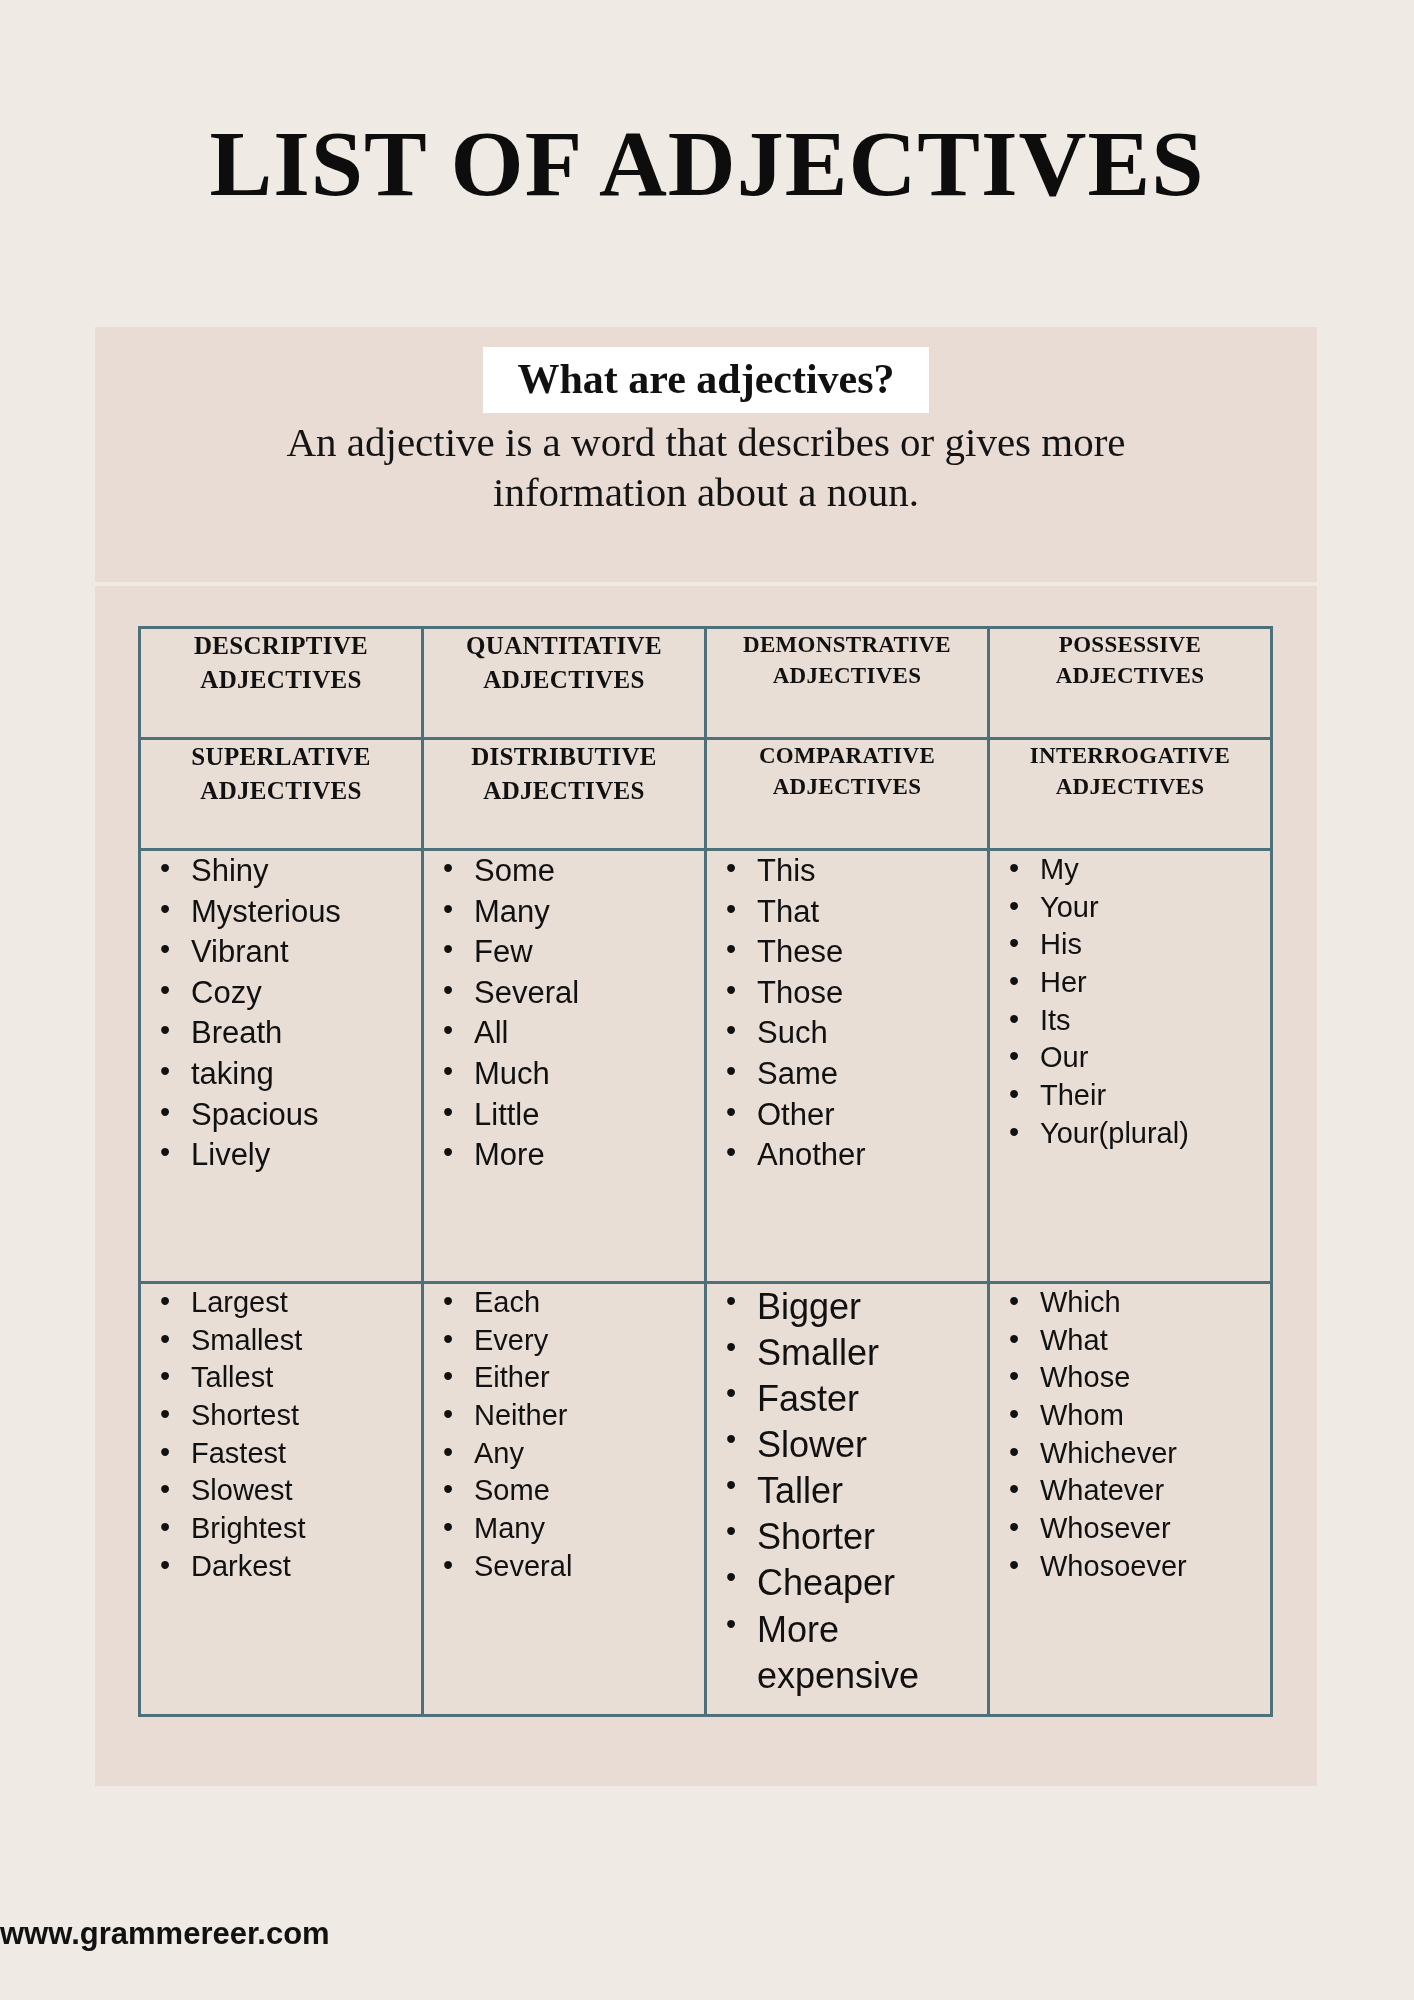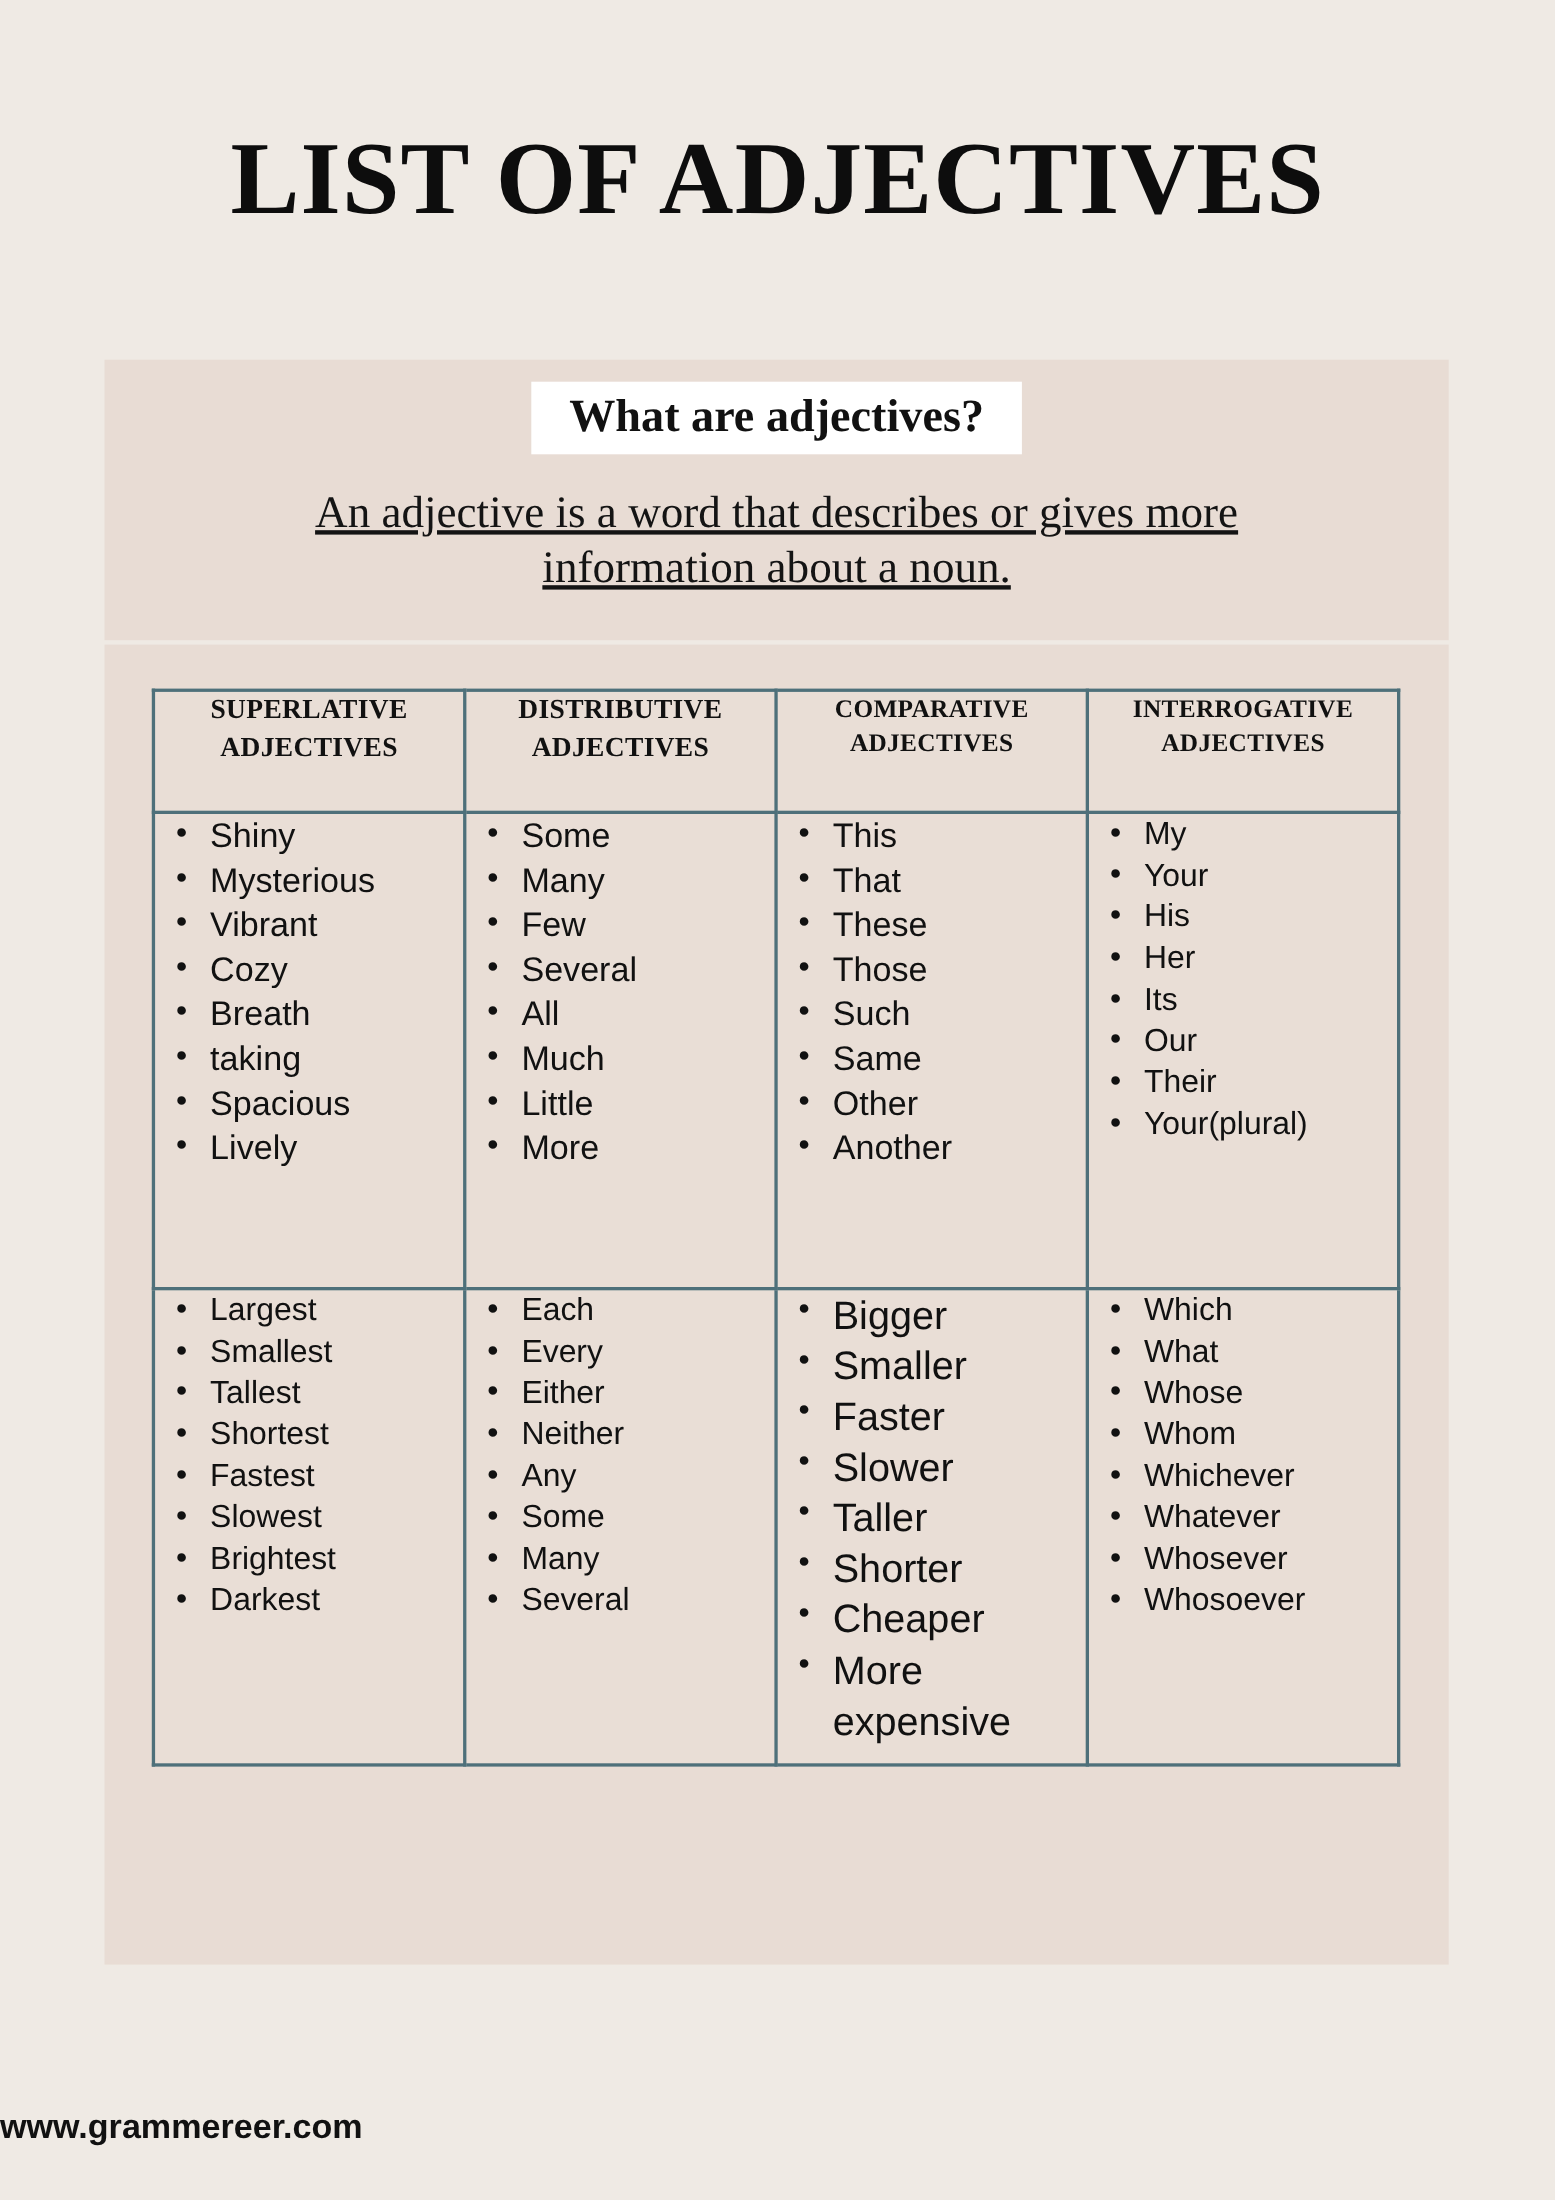--- a/index.html
+++ b/index.html
@@ -58,23 +58,22 @@
     font-weight: bold;
     font-size: 42px;
     line-height: 1.15;
     padding: 8px 34px 10px 34px;
   }
   .def-text {
     font-family: "Liberation Serif", serif;
     font-size: 41px;
     line-height: 1.22;
     color: #141414;
-    margin-top: 27px;
+    margin-top: 4px;
     padding: 0 120px;
-    text-decoration: underline;
   }
 
   
   .panel {
     position: absolute;
     left: 95px;
     top: 570px;
     width: 1222px;
     height: 1200px;
     background: #e8dcd4;
@@ -167,20 +166,34 @@
     <div class="def-heading-wrap">
       <span class="def-heading">What are adjectives?</span>
     </div>
     <div class="def-text">An adjective is a word that describes or gives more information about a noun.</div>
   </div>
 
   <div class="panel">
     <table class="adj-table">
       <tbody>
 
+        <tr>
+          <td class="hcell">
+            <span class="hlabel">DESCRIPTIVE ADJECTIVES</span>
+          </td>
+          <td class="hcell">
+            <span class="hlabel">QUANTITATIVE ADJECTIVES</span>
+          </td>
+          <td class="hcell">
+            <span class="hlabel small">DEMONSTRATIVE ADJECTIVES</span>
+          </td>
+          <td class="hcell">
+            <span class="hlabel small">POSSESSIVE ADJECTIVES</span>
+          </td>
+        </tr>
 
         <tr>
           <td class="hcell">
             <span class="hlabel">SUPERLATIVE ADJECTIVES</span>
           </td>
           <td class="hcell">
             <span class="hlabel">DISTRIBUTIVE ADJECTIVES</span>
           </td>
           <td class="hcell">
             <span class="hlabel small">COMPARATIVE ADJECTIVES</span>

